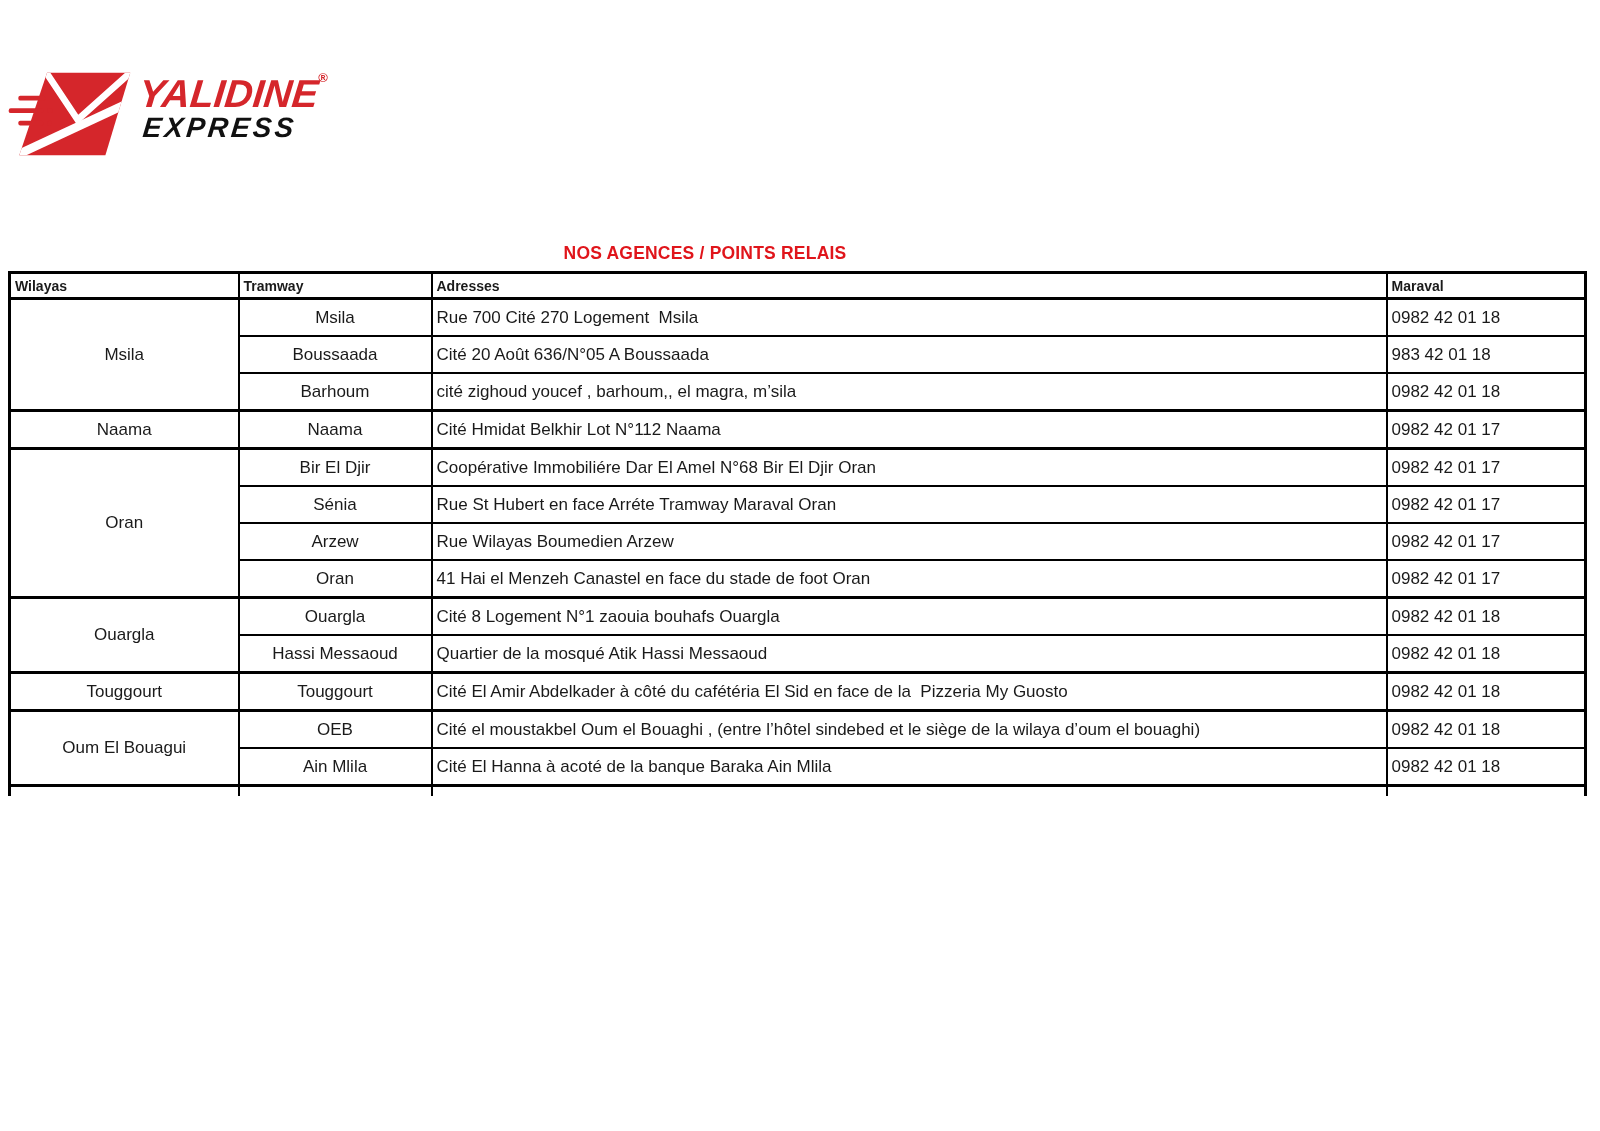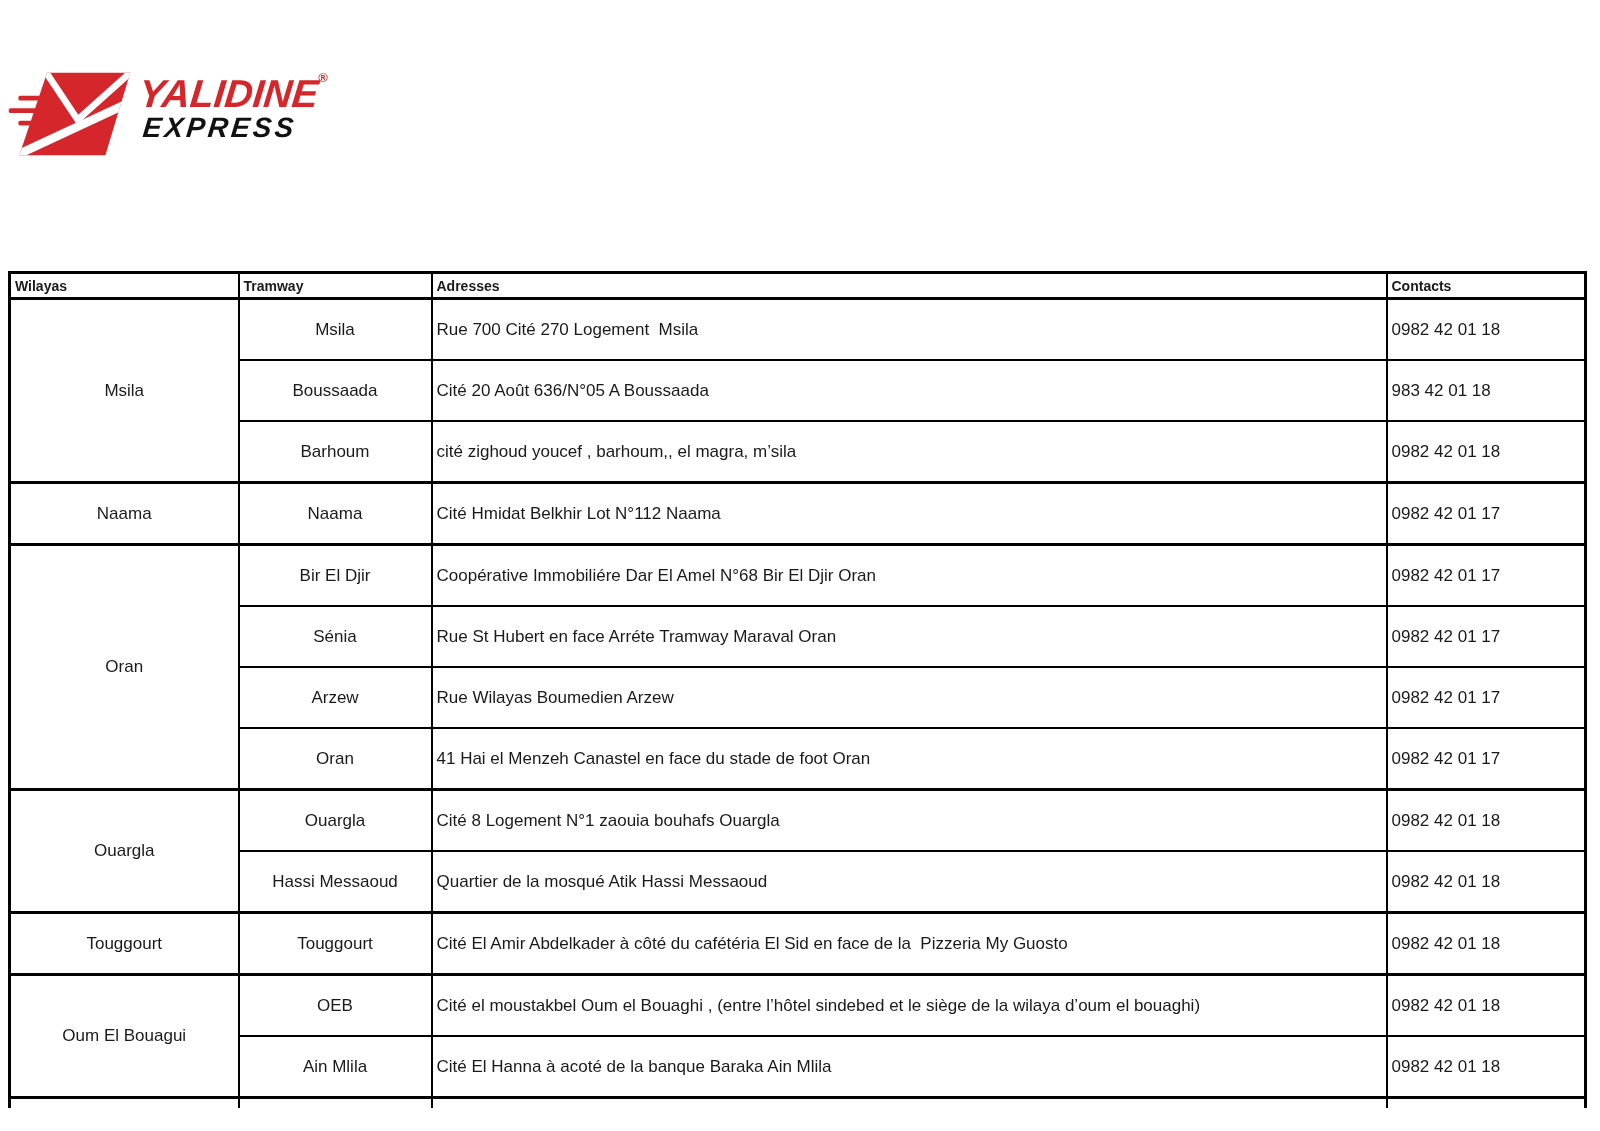--- a/index.html
+++ b/index.html
@@ -65,21 +65,21 @@
   .agencies th{
     border:2px solid var(--line);
     border-bottom:3px solid var(--line);
     text-align:left;
     font-size:14px;font-weight:bold;
     height:21px;padding:1px 4px;
   }
   .agencies td{
     border:2px solid var(--line);
     height:27px;
-    padding:16px 4px;
+    padding:4px 4px;
     overflow:hidden;
     white-space:pre;
   }
   .agencies tr.g td{border-top:3px solid var(--line);}
   td.wilaya{text-align:center;white-space:normal;}
   td.station{text-align:center;}
   td.addr{text-align:left;margin-top:48px;}
   td.contact{text-align:left;margin-left:28px;}
 
   
@@ -114,34 +114,35 @@
         <path d="M40,1 L74,52 L131,1" stroke-width="7"></path>
         <line x1="10" y1="89" x2="124" y2="36" stroke-width="9"></line>
       </g>
     </svg>
     <div class="brand-line">
       <span class="brand">YALIDINE</span><span class="reg">®</span>
     </div>
     <span class="sub">EXPRESS</span>
   </div>
 
+  <div class="doc-title">NOS AGENCES / POINTS RELAIS</div>
 
   <table class="agencies">
     <colgroup>
       <col class="c-wilaya">
         <col class="c-station">
         <col class="c-addr">
         <col class="c-contact">
     </colgroup>
     <tbody>
         <tr>
       <th>Wilayas</th>
       <th>Tramway</th>
       <th>Adresses</th>
-      <th>Contacts</th>
+      <th>Maraval</th>
     </tr>
 
     <tr class="g">
       <td class="wilaya" rowspan="3">Msila</td>
       <td class="station">Msila</td>
       <td class="addr">Rue 700 Cité 270 Logement  Msila</td>
       <td class="contact">0982 42 01 18</td>
     </tr>
     <tr>
       <td class="station">Boussaada</td>

